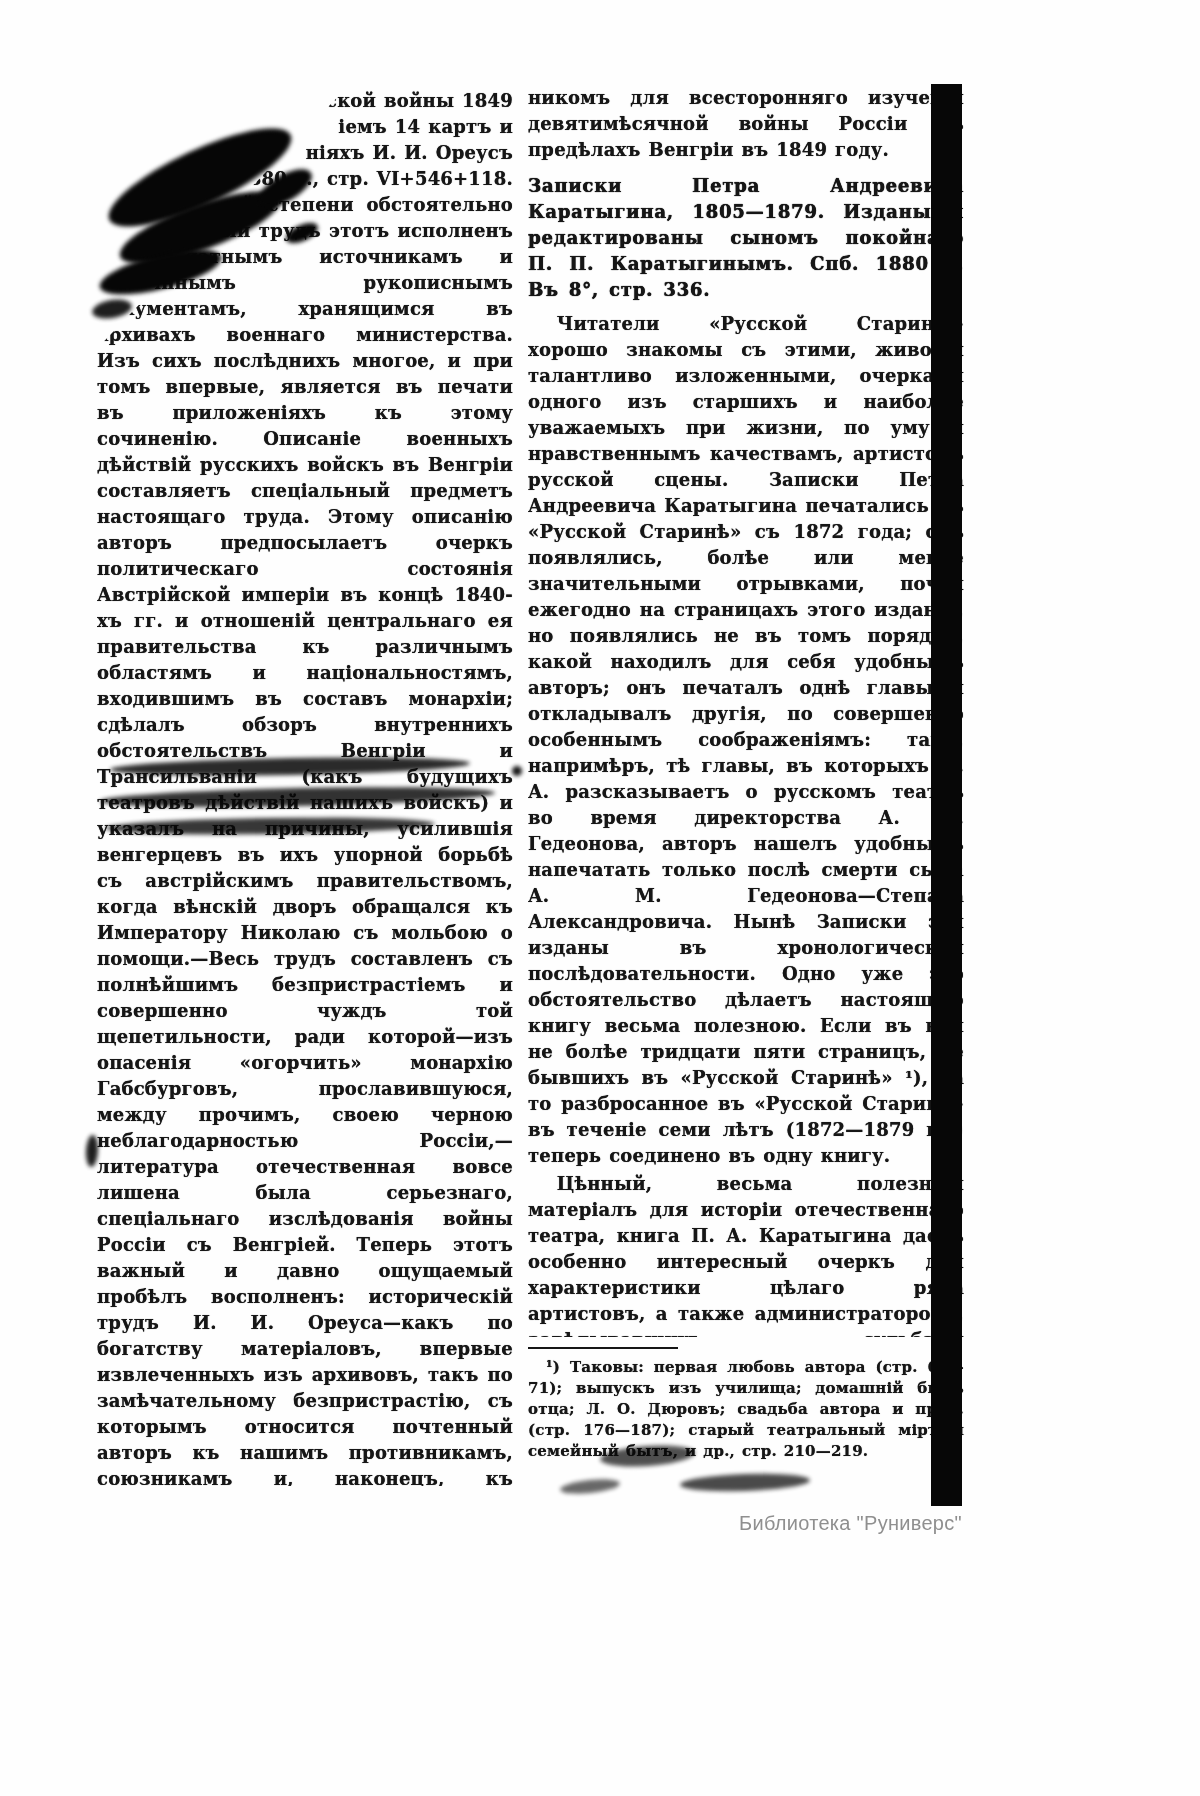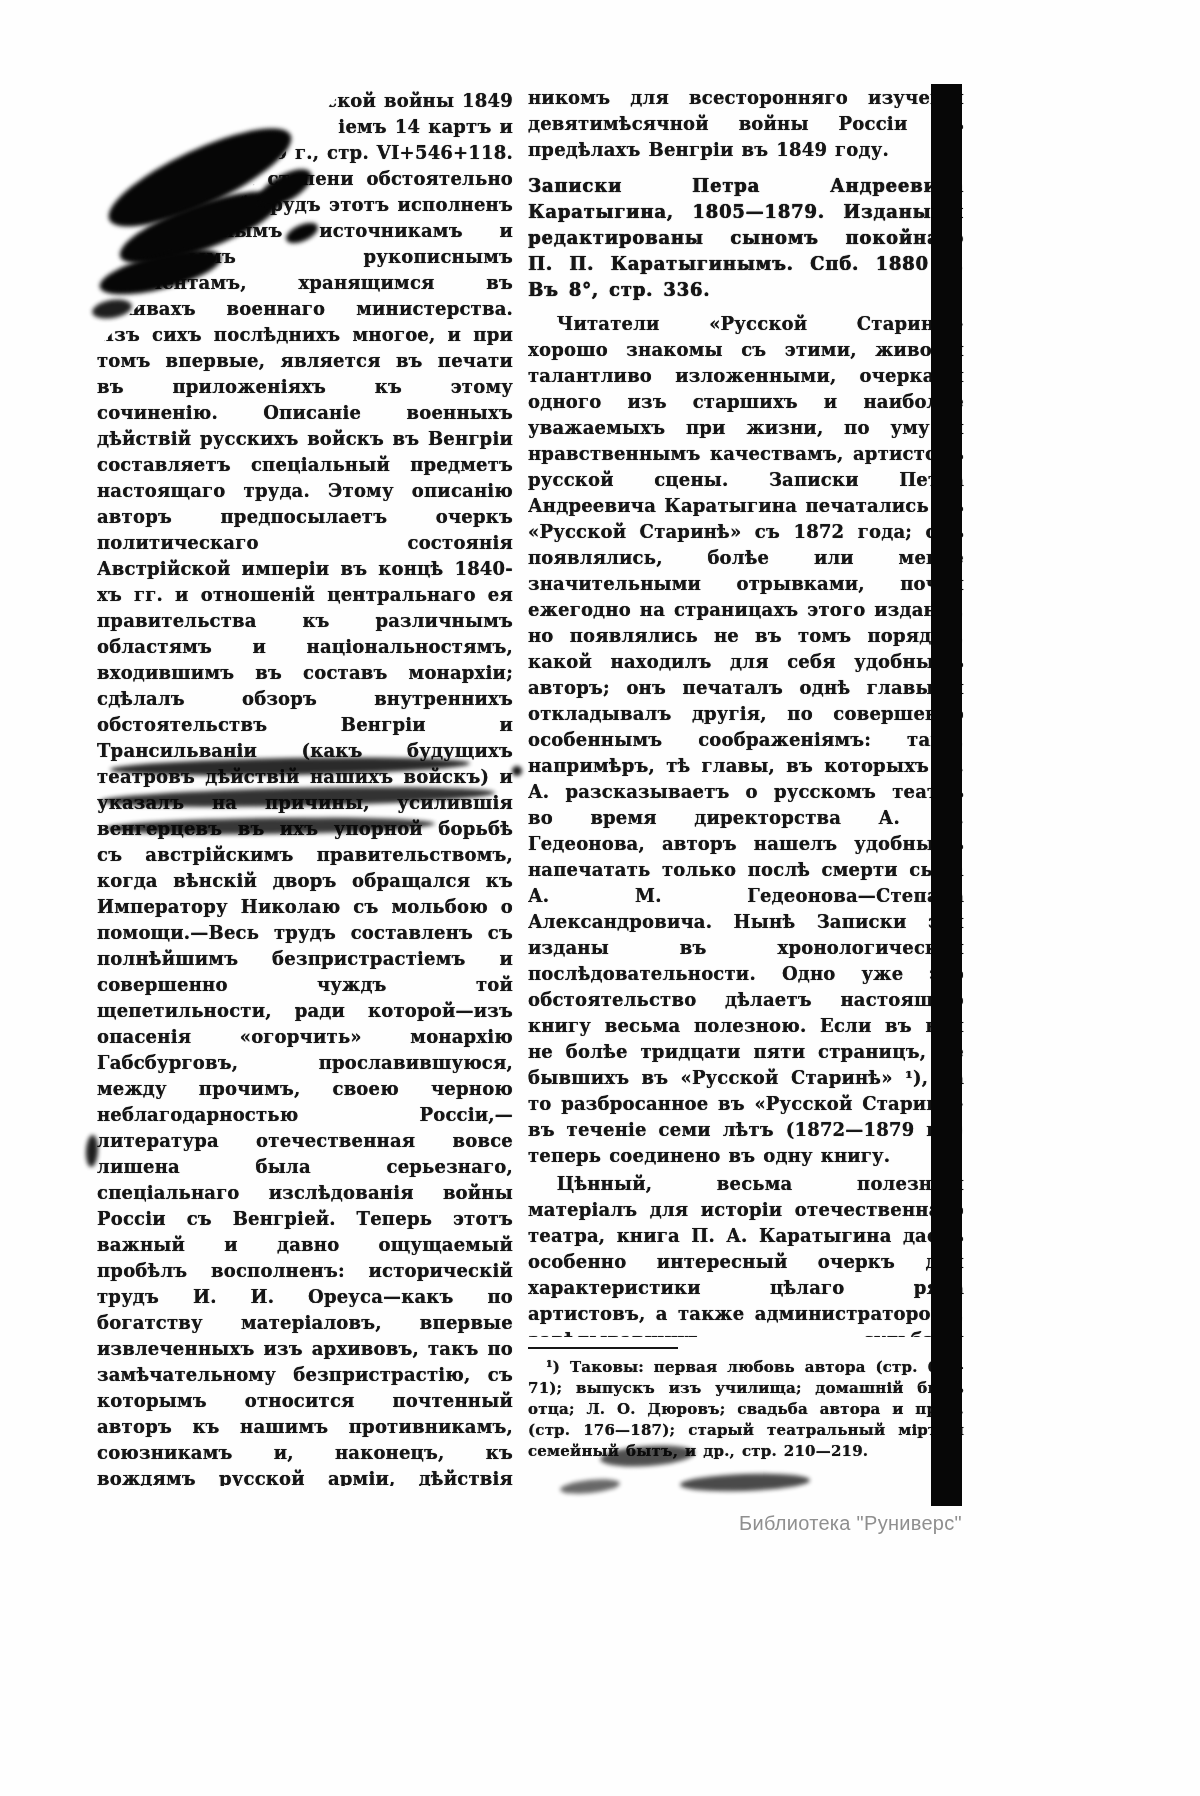--- a/index.html
+++ b/index.html
@@ -71,20 +71,21 @@
   }
 </style>
 </head>
 <body>
 
 <div class="page">
 
   <div class="col left-col">
     <div class="frag-line">ской войны 1849</div>
     <div class="frag-line">іемъ 14 картъ и</div>
+    <div class="frag-line">ніяхъ И. И. Ореусъ</div>
     <div class="frag-line">1880 г., стр. VI+546+118.</div>
     <div class="para indent">Въ высшей степени обстоятельно составленный трудъ этотъ исполненъ по печатнымъ источникамъ и подлиннымъ рукописнымъ документамъ, хранящимся въ архивахъ военнаго министерства. Изъ сихъ послѣднихъ многое, и при томъ впервые, является въ печати въ приложеніяхъ къ этому сочиненію. Описаніе военныхъ дѣйствій русскихъ войскъ въ Венгріи составляетъ спеціальный предметъ настоящаго труда. Этому описанію авторъ предпосылаетъ очеркъ политическаго состоянія Австрійской имперіи въ концѣ 1840-хъ гг. и отношеній центральнаго ея правительства къ различнымъ областямъ и національностямъ, входившимъ въ составъ монархіи; сдѣлалъ обзоръ внутреннихъ обстоятельствъ Венгріи и Трансильваніи (какъ будущихъ театровъ дѣйствій нашихъ войскъ) и указалъ на причины, усилившія венгерцевъ въ ихъ упорной борьбѣ съ австрійскимъ правительствомъ, когда вѣнскій дворъ обращался къ Императору Николаю съ мольбою о помощи.—Весь трудъ составленъ съ полнѣйшимъ безпристрастіемъ и совершенно чуждъ той щепетильности, ради которой—изъ опасенія «огорчить» монархію Габсбурговъ, прославившуюся, между прочимъ, своею черною неблагодарностью Россіи,—литература отечественная вовсе лишена была серьезнаго, спеціальнаго изслѣдованія войны Россіи съ Венгріей. Теперь этотъ важный и давно ощущаемый пробѣлъ восполненъ: историческій трудъ И. И. Ореуса—какъ по богатству матеріаловъ, впервые извлеченныхъ изъ архивовъ, такъ по замѣчательному безпристрастію, съ которымъ относится почтенный авторъ къ нашимъ противникамъ, союзникамъ и, наконецъ, къ вождямъ русской арміи, дѣйствія которыхъ онъ не только описываетъ, но и подробно разбираетъ,—см., между прочимъ, общій выводъ автора о распоряженіяхъ Паскевича, стр. 541 и слѣдующія,—трудъ этотъ навсегда останется весьма важнымъ источ-</div>
   </div>
 
   <div class="col right-col">
     <div class="rc-body">
       <div class="para">никомъ для всесторонняго изученія девятимѣсячной войны Россіи въ предѣлахъ Венгріи въ 1849 году.</div>
       <div class="para book-heading">Записки Петра Андреевича Каратыгина, 1805—1879. Изданы и редактированы сыномъ покойнаго П. П. Каратыгинымъ. Спб. 1880 г. Въ 8°, стр. 336.</div>
       <div class="para indent">Читатели «Русской Старины» хорошо знакомы съ этими, живо и талантливо изложенными, очерками одного изъ старшихъ и наиболѣе уважаемыхъ при жизни, по уму и нравственнымъ качествамъ, артистовъ русской сцены. Записки Петра Андреевича Каратыгина печатались въ «Русской Старинѣ» съ 1872 года; онѣ появлялись, болѣе или менѣе значительными отрывками, почти ежегодно на страницахъ этого изданія, но появлялись не въ томъ порядкѣ, какой находилъ для себя удобнымъ авторъ; онъ печаталъ однѣ главы и откладывалъ другія, по совершенно особеннымъ соображеніямъ: такъ, напримѣръ, тѣ главы, въ которыхъ П. А. разсказываетъ о русскомъ театрѣ во время директорства А. М. Гедеонова, авторъ нашелъ удобнымъ напечатать только послѣ смерти сына А. М. Гедеонова—Степана Александровича. Нынѣ Записки эти изданы въ хронологической послѣдовательности. Одно уже это обстоятельство дѣлаетъ настоящую книгу весьма полезною. Если въ ней не болѣе тридцати пяти страницъ, не бывшихъ въ «Русской Старинѣ» ¹), за то разбросанное въ «Русской Старинѣ» въ теченіе семи лѣтъ (1872—1879 гг.) теперь соединено въ одну книгу.</div>
       <div class="para indent">Цѣнный, весьма полезный матеріалъ для исторіи отечественнаго театра, книга П. А. Каратыгина даетъ особенно интересный очеркъ для характеристики цѣлаго ряда артистовъ, а также администраторовъ, завѣдывавшихъ судьбами отечественнаго театра въ теченіе полувѣка (1805—1853). Остроуміе, веселость и бойкость изложенія обезпечиваютъ продолжительный и полный успѣхъ этой книгѣ. Изданіе ея при томъ и съ внѣшней стороны вполнѣ изящно.  С.</div>

